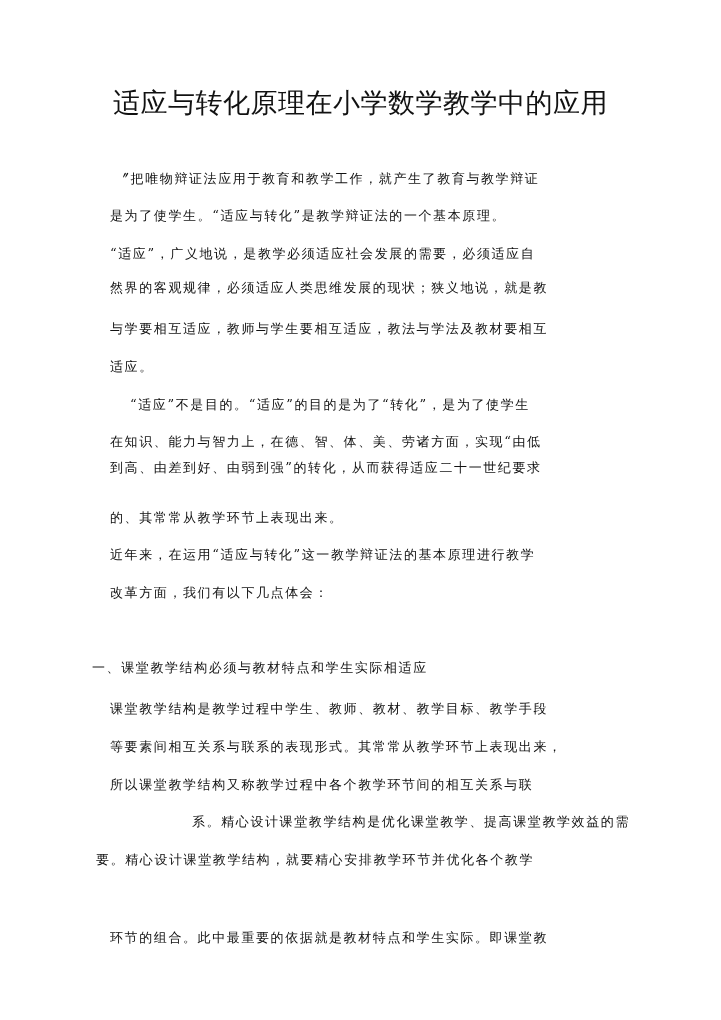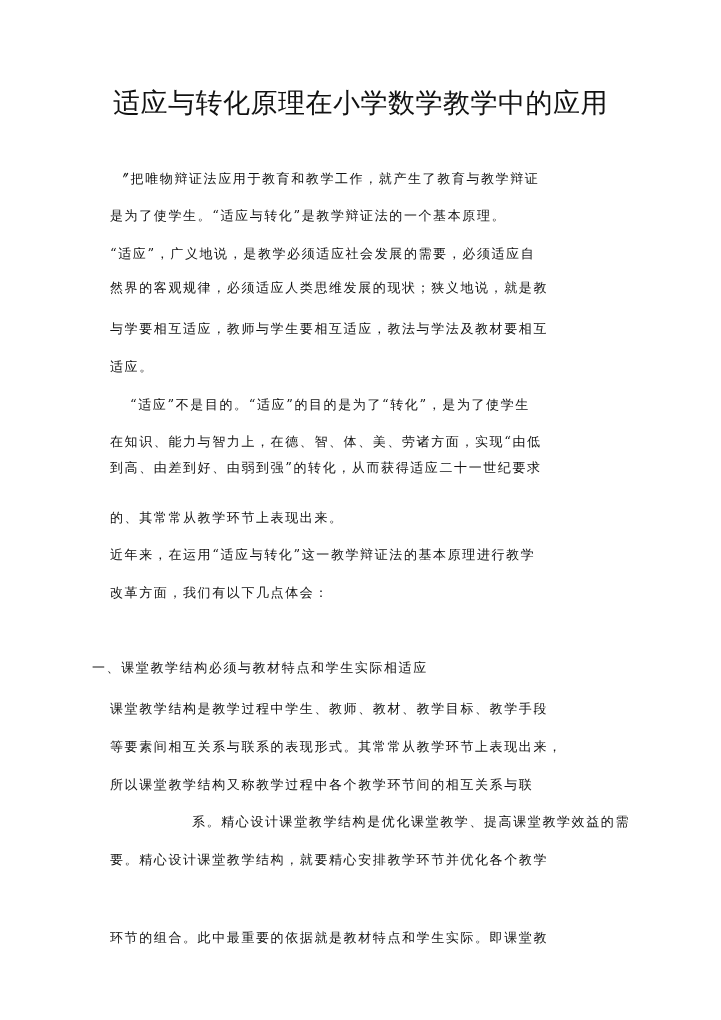--- a/index.html
+++ b/index.html
@@ -26,16 +26,16 @@
       <div class="line" style="top: 433px; left: 110px;">在知识、能力与智力上，在德、智、体、美、劳诸方面，实现“由低</div>
       <div class="line" style="top: 459px; left: 110px;">到高、由差到好、由弱到强”的转化，从而获得适应二十一世纪要求</div>
       <div class="line" style="top: 509px; left: 110px;">的、其常常从教学环节上表现出来。</div>
       <div class="line" style="top: 546px; left: 110px;">近年来，在运用“适应与转化”这一教学辩证法的基本原理进行教学</div>
       <div class="line" style="top: 584px; left: 110px;">改革方面，我们有以下几点体会：</div>
       <div class="line" style="top: 622px; left: 92px; margin-top: 37px;">一、课堂教学结构必须与教材特点和学生实际相适应</div>
       <div class="line" style="top: 700px; left: 110px;">课堂教学结构是教学过程中学生、教师、教材、教学目标、教学手段</div>
       <div class="line" style="top: 738px; left: 110px;">等要素间相互关系与联系的表现形式。其常常从教学环节上表现出来，</div>
       <div class="line" style="top: 776px; left: 110px;">所以课堂教学结构又称教学过程中各个教学环节间的相互关系与联</div>
       <div class="line" style="top: 813px; left: 120px; text-align: right;">系。精心设计课堂教学结构是优化课堂教学、提高课堂教学效益的需</div>
-      <div class="line" style="top: 851px; left: 110px;">要。精心设计课堂教学结构，就要精心安排教学环节并优化各个教学</div>
+      <div class="line" style="top: 851px; left: 96px;">要。精心设计课堂教学结构，就要精心安排教学环节并优化各个教学</div>
       <div class="line" style="top: 888px; left: 110px; margin-top: 41px;">环节的组合。此中最重要的依据就是教材特点和学生实际。即课堂教</div>
     </div>
 </div>
 
 </body></html>

